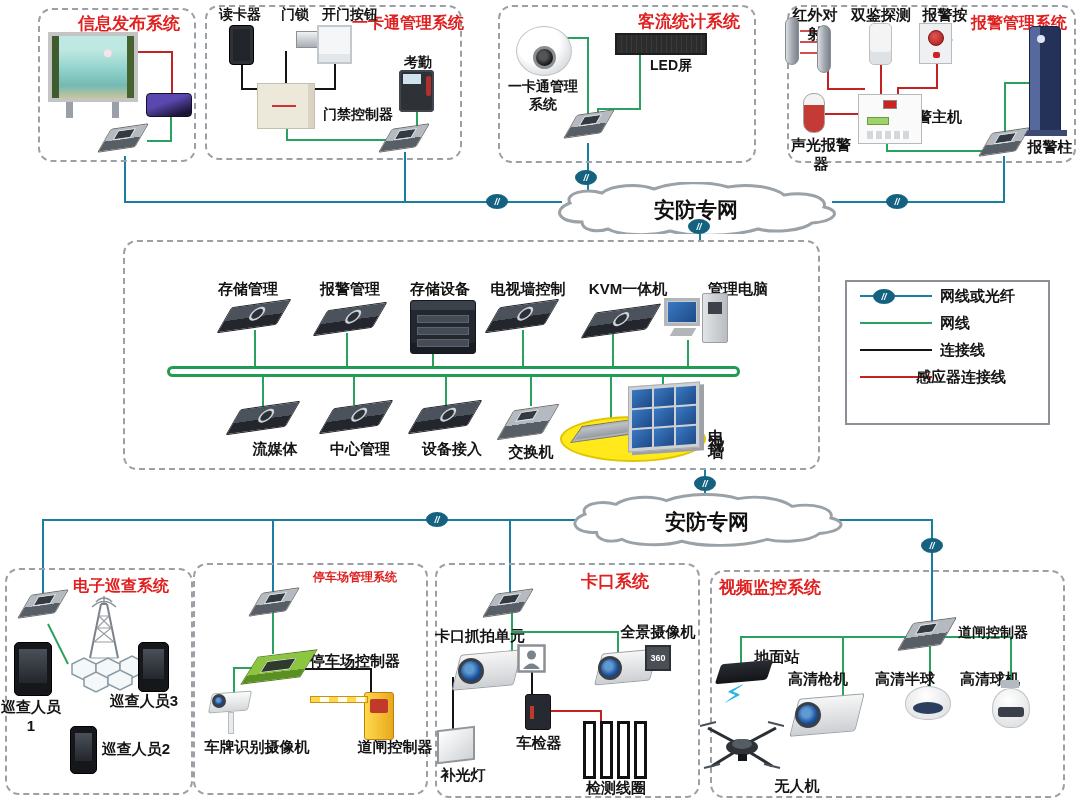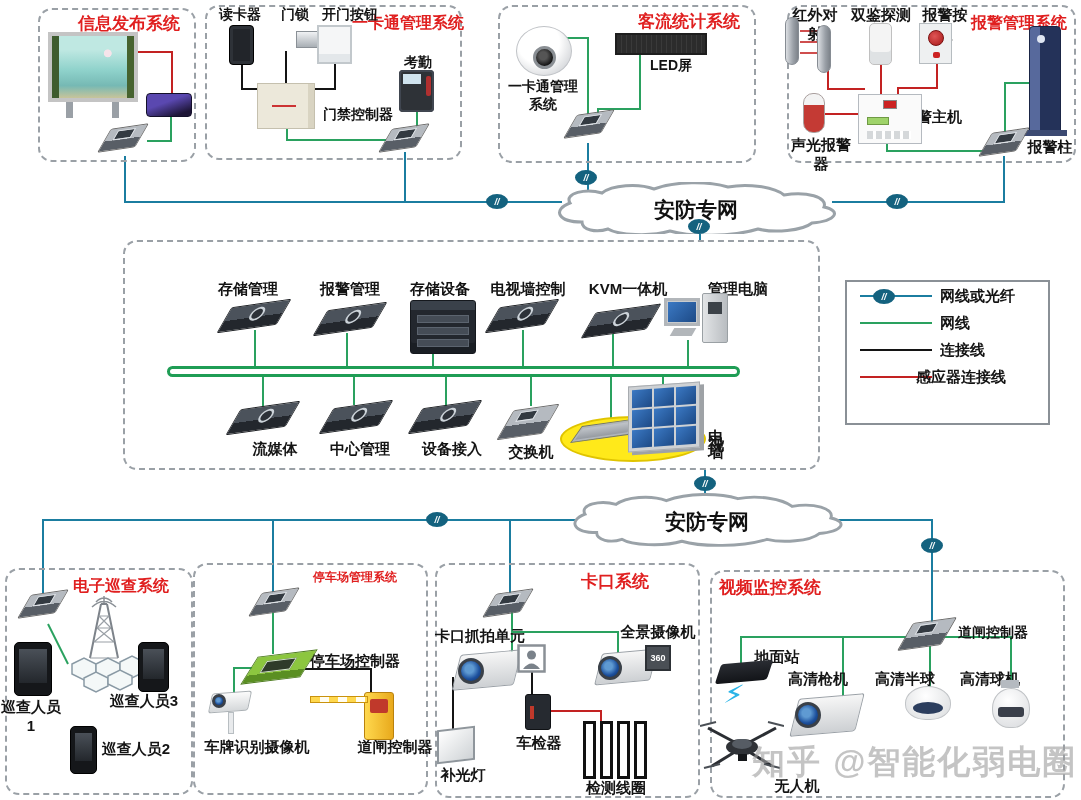--- a/index.html
+++ b/index.html
@@ -366,14 +366,13 @@
   <div class="lbl s13" style="left:870px;top:670px;width:70px">高清半球</div>
   <div class="abs" style="left:905px;top:686px;width:46px;height:34px;border-radius:50% 50% 45% 45%;background:radial-gradient(circle at 45% 28%,#fff,#dadcde);border:1px solid #c2c5c8;z-index:5">
     <i class="abs" style="left:7px;bottom:5px;width:30px;height:12px;border-radius:50%;background:#2c3e5e"></i>
   </div>
   <div class="lbl s13" style="left:952px;top:670px;width:76px">高清球机</div>
   <div class="abs" style="left:1001px;top:680px;width:18px;height:8px;background:#b5bac0;z-index:5"></div>
   <div class="abs" style="left:992px;top:688px;width:38px;height:40px;border-radius:50% 50% 45% 45%;background:radial-gradient(circle at 42% 30%,#fff,#d8dadd);border:1px solid #c0c3c6;z-index:5">
     <i class="abs" style="left:5px;top:18px;width:26px;height:10px;background:#3a3f4a;border-radius:3px"></i>
   </div>
 
-  <div class="wm" style="left:752px;top:740px">知乎 @智能化弱电圈</div>
 </div>
 
 </body></html>

